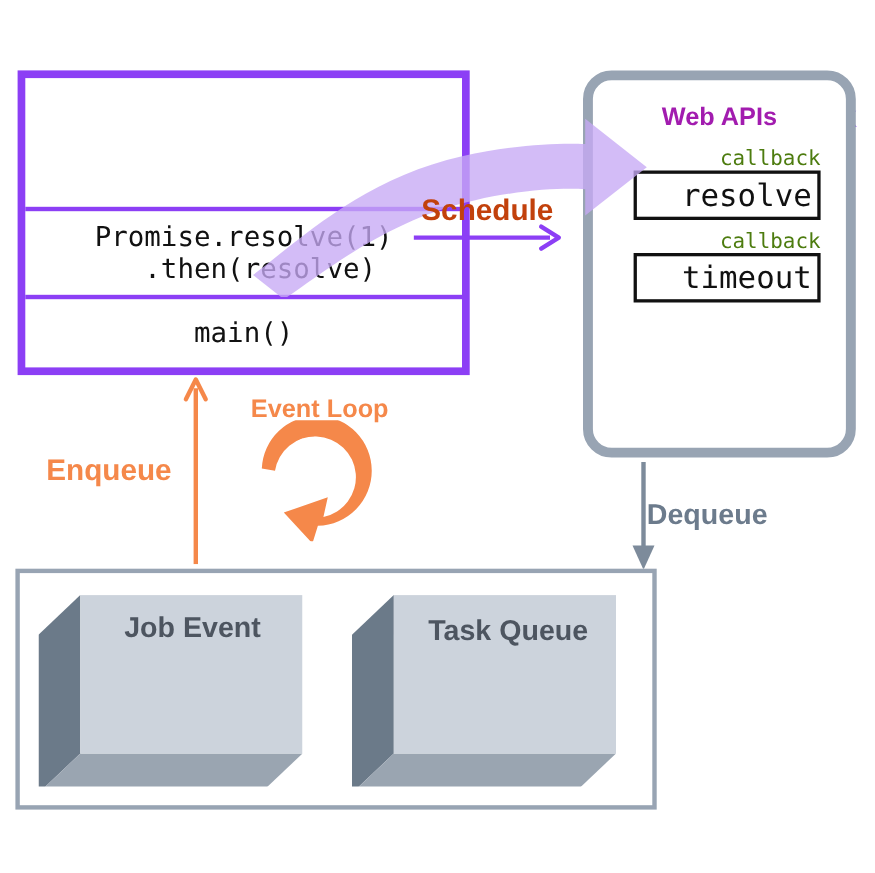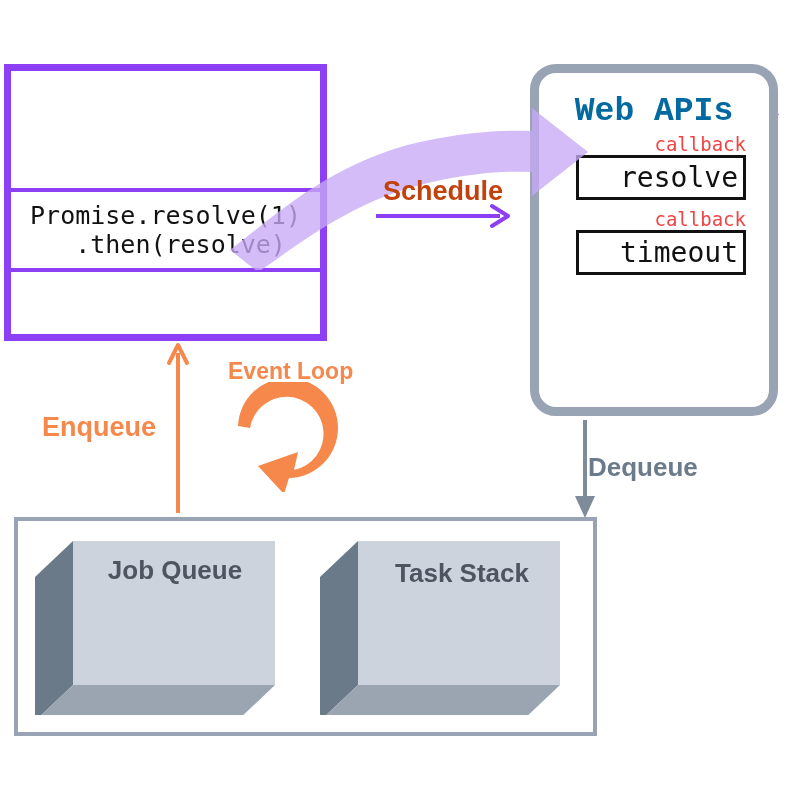--- a/index.html
+++ b/index.html
@@ -14,23 +14,23 @@
     position: relative;
     width: 795px;
     height: 794px;
     background: #ffffff;
     overflow: hidden;
   }
   .abs { position: absolute; }
 
   
   #call-stack {
-    left: 4px;
+    left: 16px;
     top: 64px;
-    width: 323px;
+    width: 411px;
     height: 277px;
     box-sizing: border-box;
     border: 7px solid #8c3ff5;
     background: #ffffff;
   }
   .stack-frame {
     position: absolute;
     left: 0;
     right: 0;
     box-sizing: border-box;
@@ -76,29 +76,28 @@
     box-sizing: border-box;
     border: 9px solid #98a4b3;
     border-radius: 26px;
     background: #ffffff;
   }
   #web-apis-title {
     left: 530px;
     top: 93px;
     width: 248px;
     text-align: center;
-    font-size: 33px;
-    font-weight: bold;
-    color: #0369a1;
-    font-family: Liberation Mono, monospace;
+    font-size: 23px;
+    font-weight: bold;
+    color: #a21caf;
   }
   .callback-label {
     font-family: "DejaVu Sans Mono", "Liberation Mono", monospace;
     font-size: 19px;
-    color: #ef4444;
+    color: #4d7c0f;
     text-align: right;
     width: 170px;
   }
   .callback-box {
     width: 170px;
     height: 45px;
     box-sizing: border-box;
     border: 3px solid #111111;
     background: #ffffff;
     display: flex;
@@ -207,20 +206,21 @@
 </style>
 </head>
 <body>
 
 <div id="stage">
 
   <div id="call-stack" class="abs">
     <div id="stack-frame-empty" class="stack-frame"></div>
     <div id="stack-frame-promise" class="stack-frame">Promise.resolve(1)
   .then(resolve)</div>
+    <div id="stack-frame-main" class="stack-frame">main()</div>
   </div>
   <div id="call-stack-title" class="abs">Call Stack</div>
 
   <div id="web-apis" class="abs"></div>
   <div id="web-apis-title" class="abs">Web APIs</div>
 
   <div id="callback-label-resolve" class="abs callback-label">callback</div>
   <div id="callback-box-resolve" class="abs callback-box">resolve</div>
 
   <div id="callback-label-timeout" class="abs callback-label">callback</div>
@@ -277,22 +277,22 @@
     </g>
   </svg>
 
   <div id="queues-container" class="abs"></div>
 
   <svg id="job-queue-box" class="abs queue-box" viewBox="0 0 240 180">
     <polygon points="0,42 38,6 38,150 0,186" fill="#6b7a89"></polygon>
     <polygon points="0,186 38,150 240,150 202,186" fill="#9aa5b1"></polygon>
     <rect x="38" y="6" width="202" height="144" fill="#ccd3dc"></rect>
   </svg>
-  <div id="job-queue-label" class="abs queue-label">Job Queue</div>
+  <div id="job-queue-label" class="abs queue-label">Job Event</div>
 
   <svg id="task-queue-box" class="abs queue-box" viewBox="0 0 240 180">
     <polygon points="0,42 38,6 38,150 0,186" fill="#6b7a89"></polygon>
     <polygon points="0,186 38,150 240,150 202,186" fill="#9aa5b1"></polygon>
     <rect x="38" y="6" width="202" height="144" fill="#ccd3dc"></rect>
   </svg>
-  <div id="task-queue-label" class="abs queue-label">Task Stack</div>
+  <div id="task-queue-label" class="abs queue-label">Task Queue</div>
 
 </div>
 
 </body></html>

